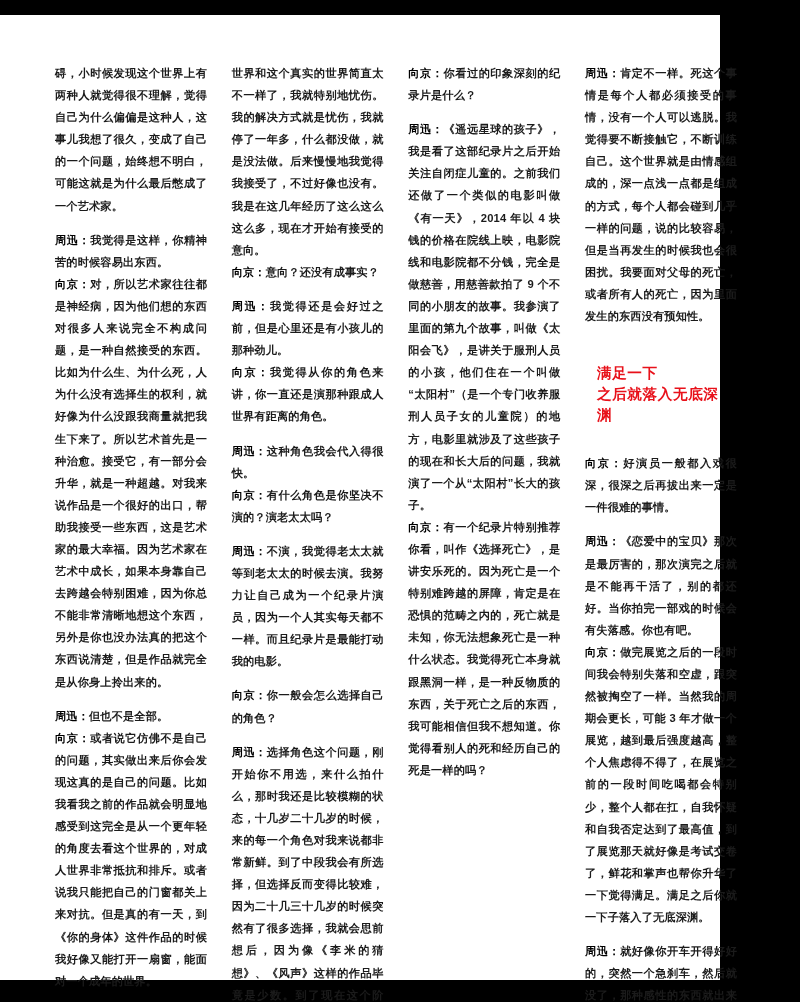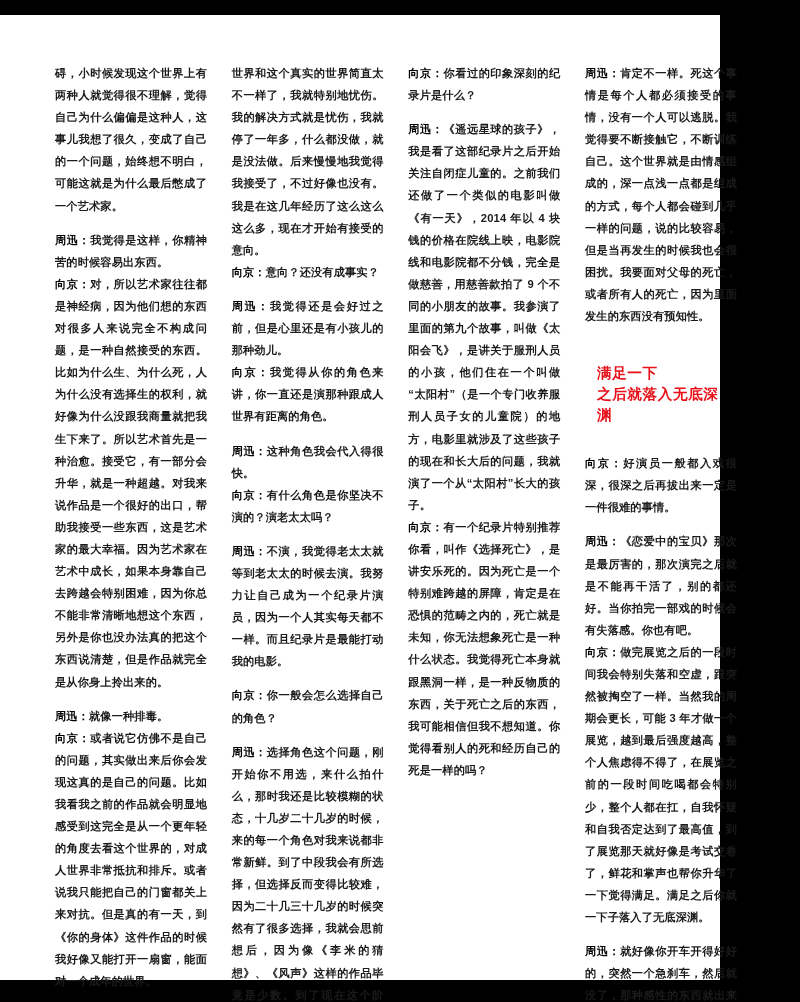--- a/index.html
+++ b/index.html
@@ -82,21 +82,21 @@
 </head>
 <body>
 
 <div id="page">
   <div id="columns">
 
     <div class="column">
       <p class="para">碍，小时候发现这个世界上有两种人就觉得很不理解，觉得自己为什么偏偏是这种人，这事儿我想了很久，变成了自己的一个问题，始终想不明白，可能这就是为什么最后憋成了一个艺术家。</p>
       <p class="para tight"><span class="speaker">周迅：</span><span>我觉得是这样，你精神苦的时候容易出东西。</span></p>
       <p class="para gap"><span class="speaker">向京：</span><span>对，所以艺术家往往都是神经病，因为他们想的东西对很多人来说完全不构成问题，是一种自然接受的东西。比如为什么生、为什么死，人为什么没有选择生的权利，就好像为什么没跟我商量就把我生下来了。所以艺术首先是一种治愈。接受它，有一部分会升华，就是一种超越。对我来说作品是一个很好的出口，帮助我接受一些东西，这是艺术家的最大幸福。因为艺术家在艺术中成长，如果本身靠自己去跨越会特别困难，因为你总不能非常清晰地想这个东西，另外是你也没办法真的把这个东西说清楚，但是作品就完全是从你身上拎出来的。</span></p>
-      <p class="para tight"><span class="speaker">周迅：</span><span>就像一种排毒。</span></p>
+      <p class="para tight"><span class="speaker">周迅：</span><span>但也不是全部。</span></p>
       <p class="para gap"><span class="speaker">向京：</span><span>或者说它仿佛不是自己的问题，其实做出来后你会发现这真的是自己的问题。比如我看我之前的作品就会明显地感受到这完全是从一个更年轻的角度去看这个世界的，对成人世界非常抵抗和排斥。或者说我只能把自己的门窗都关上来对抗。但是真的有一天，到《你的身体》这件作品的时候我好像又能打开一扇窗，能面对一个成年的世界。</span></p>
 
     </div>
 
     <div class="column">
       <p class="para">世界和这个真实的世界简直太不一样了，我就特别地忧伤。我的解决方式就是忧伤，我就停了一年多，什么都没做，就是没法做。后来慢慢地我觉得我接受了，不过好像也没有。我是在这几年经历了这么这么这么多，现在才开始有接受的意向。</p>
       <p class="para gap"><span class="speaker">向京：</span><span>意向？还没有成事实？</span></p>
       <p class="para tight"><span class="speaker">周迅：</span><span>我觉得还是会好过之前，但是心里还是有小孩儿的那种劲儿。</span></p>
       <p class="para gap"><span class="speaker">向京：</span><span>我觉得从你的角色来讲，你一直还是演那种跟成人世界有距离的角色。</span></p>
       <p class="para tight"><span class="speaker">周迅：</span><span>这种角色我会代入得很快。</span></p>

